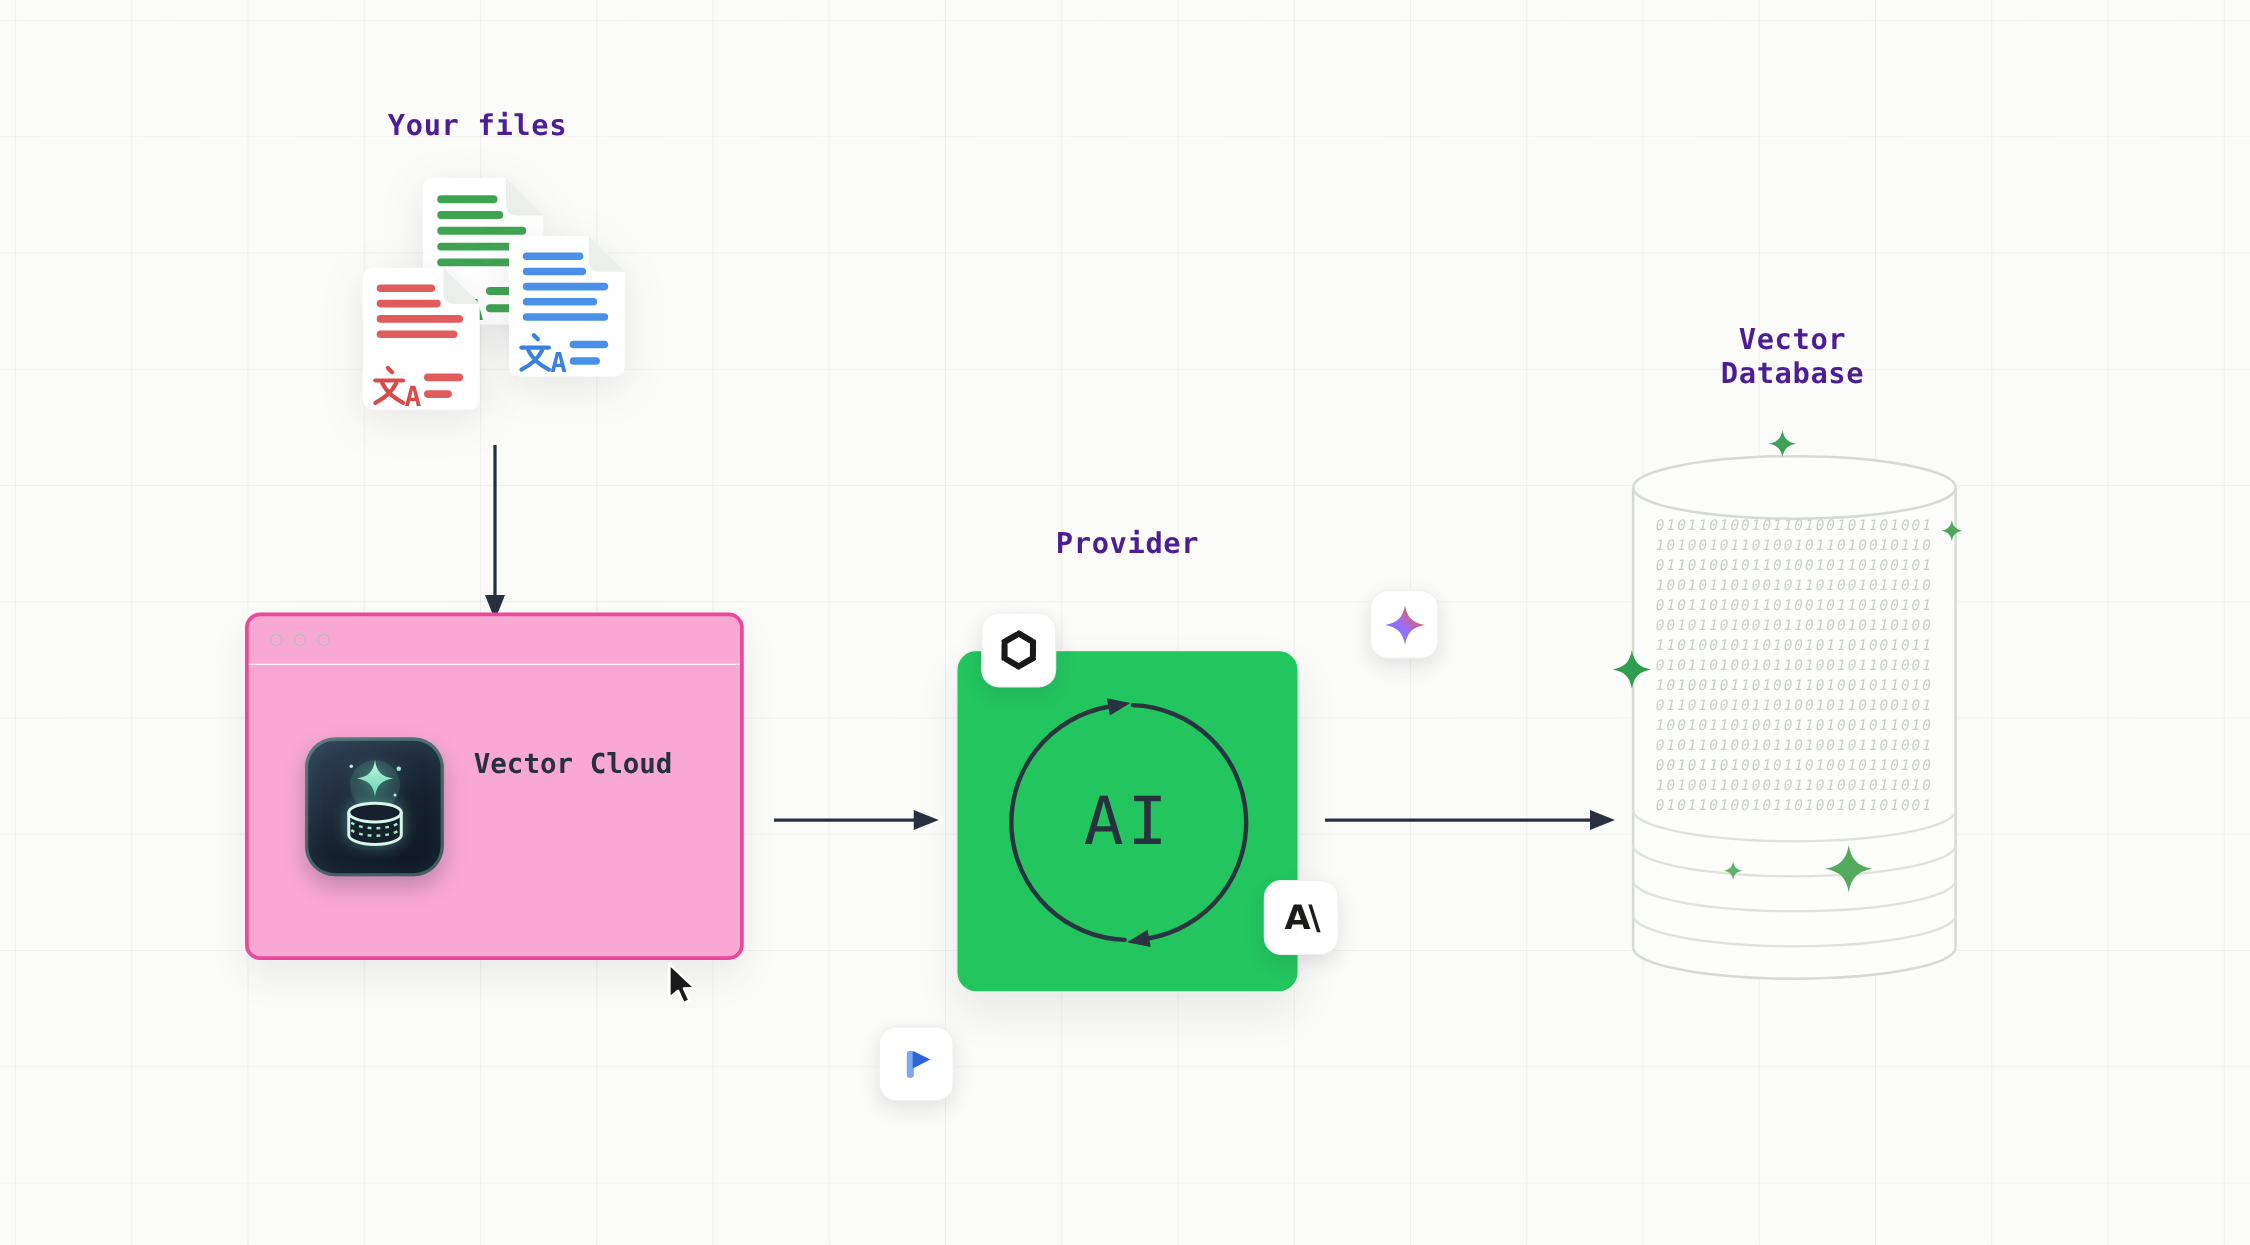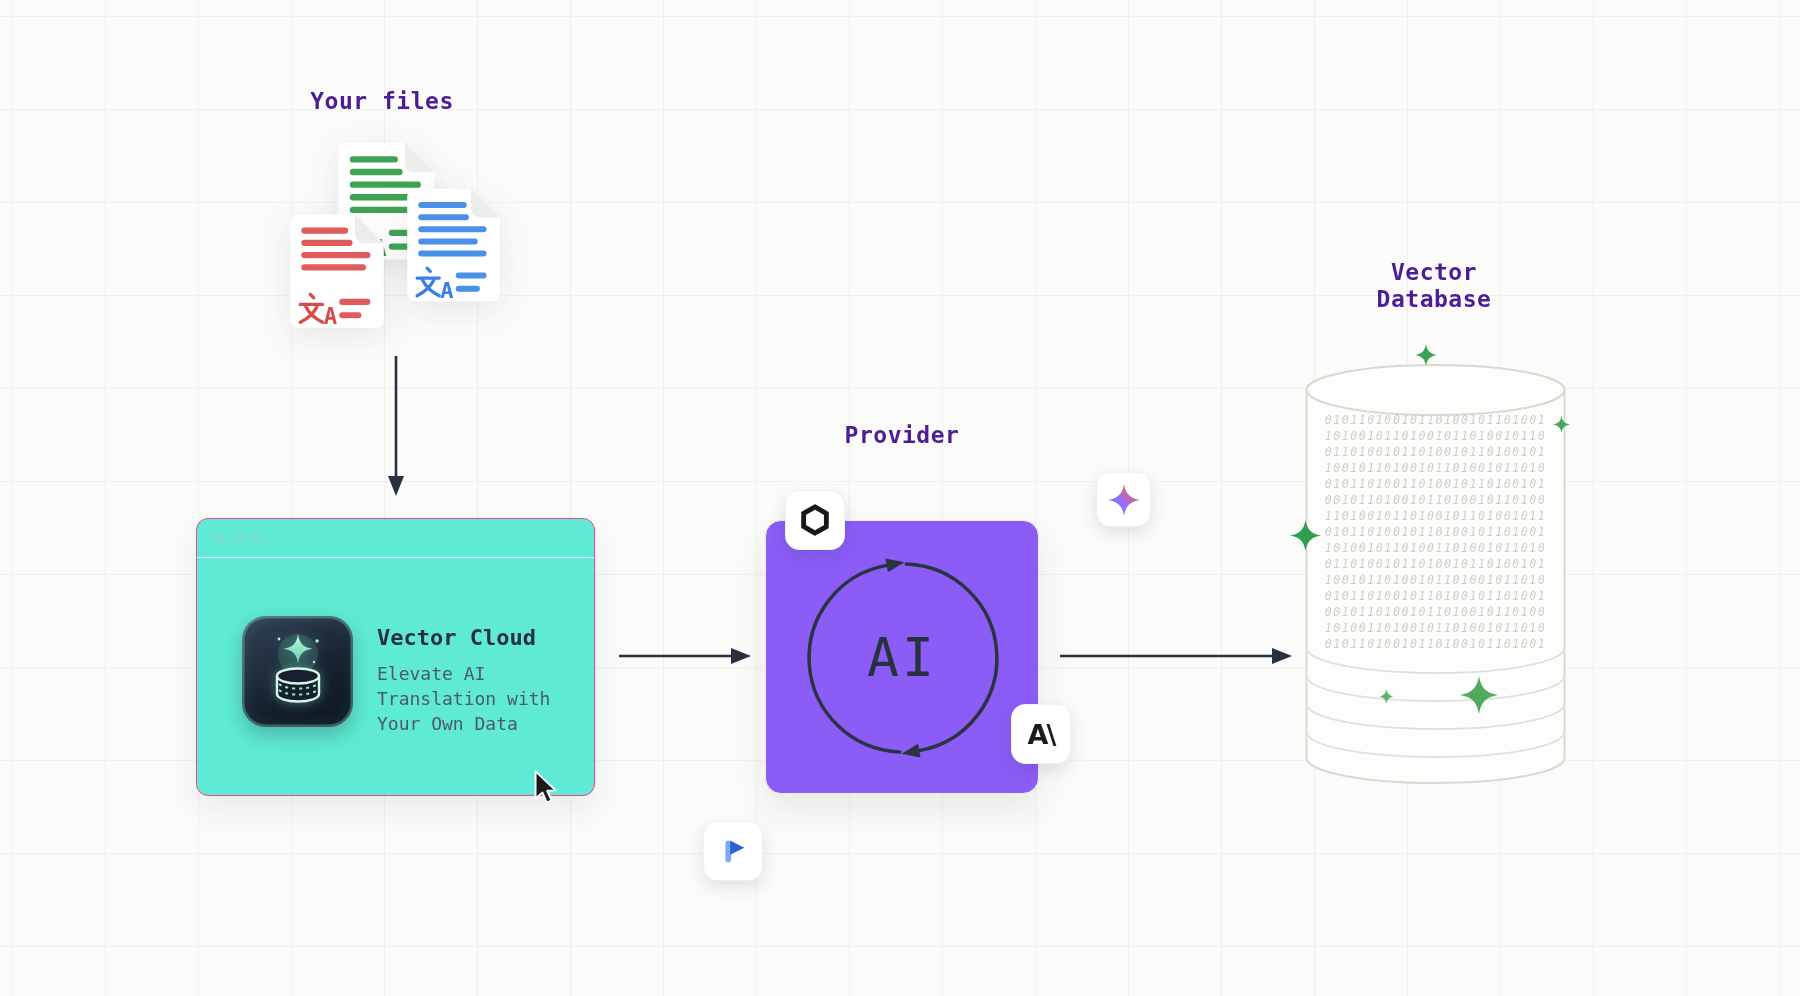--- a/index.html
+++ b/index.html
@@ -20,39 +20,39 @@
   .abs{ position:absolute; }
   .preline{ white-space:pre-line; }
   .diagram-label{
     font-size:23px; font-weight:bold; letter-spacing:0.5px; color:#4c1d95;
     text-align:center; transform:translateX(-50%);
   }
   
   .doc{ filter:drop-shadow(0 8px 16px rgba(45,55,70,0.10)); }
   
   .window-card{
-    left:196px; top:518px; width:399px; height:278px;
-    background:#5eead4; border:1px solid #ec4899; border-radius:12px;
+    left:196px; top:490px; width:399px; height:278px;
+    background:#f9a8d4; border:3px solid #ec4899; border-radius:12px;
     box-shadow:0 14px 30px rgba(45,55,70,0.08);
   }
   .window-bar{ position:absolute; left:0; top:0; right:0; height:39px;
     border-bottom:1px solid #eef0ec; display:flex; align-items:center; padding-left:17px; gap:9px; }
   .window-dot{ width:10px; height:10px; border-radius:50%; border:1.6px solid #b6bcb6; }
   .app-icon{
     position:absolute; left:45px; top:97px; width:111px; height:111px; border-radius:24px;
     background:linear-gradient(150deg,#33445a 0%,#16202e 60%,#0e1622 100%);
     box-shadow:inset 0 0 0 2.5px rgba(170,240,210,0.30), inset 0 0 18px rgba(110,230,190,0.12), 0 8px 18px rgba(20,30,45,0.25);
     display:flex; align-items:center; justify-content:center;
   }
   .vc-title{ position:absolute; left:180px; top:106px; font-size:22px; font-weight:bold; color:#26303e; }
   .vc-sub{ position:absolute; left:180px; top:142px; font-size:18px; line-height:25px; color:#4d5a6b; }
   
   .provider-card{
     left:765px; top:520px; width:274px; height:274px;
-    background:#8b5cf6; border:1px solid #eef0ec; border-radius:16px;
+    background:#22c55e; border:1px solid #eef0ec; border-radius:16px;
     box-shadow:0 16px 34px rgba(45,55,70,0.09);
   }
   .ai-text{ position:absolute; inset:0; display:flex; align-items:center; justify-content:center;
     font-size:53px; letter-spacing:3px; color:#28313f; font-weight:500; }
   .badge{
     background:#ffffff; border:1px solid #f0f1ee; border-radius:14px;
     box-shadow:0 6px 16px rgba(45,55,70,0.13);
     display:flex; align-items:center; justify-content:center;
   }
   .anthropic-glyph{ font-family:"DejaVu Sans","Liberation Sans",sans-serif; font-size:27px; font-weight:800; color:#1c1c1a; letter-spacing:-2px; }
@@ -171,23 +171,20 @@
           <ellipse cx="48" cy="52" rx="21" ry="7.5" fill="#16202c" stroke="#d9f6ea" stroke-width="2.4"></ellipse>
           <path d="M27 52 V70" stroke="#d9f6ea" stroke-width="2.4" fill="none"></path>
           <path d="M69 52 V70" stroke="#d9f6ea" stroke-width="2.4" fill="none"></path>
           <path d="M27 70 A21 7.5 0 0 0 69 70" stroke="#d9f6ea" stroke-width="2.4" fill="none"></path>
           <path d="M29 60 A21 7.5 0 0 0 67 60.5" stroke="#9fe5c8" stroke-width="2" fill="none" stroke-dasharray="3 4"></path>
           <path d="M29 66 A21 7.5 0 0 0 67 66.5" stroke="#9fe5c8" stroke-width="2" fill="none" stroke-dasharray="3 4"></path>
         </g>
       </svg>
     </div>
     <div class="vc-title">Vector Cloud</div>
-    <div class="vc-sub preline">Elevate AI
-Translation with
-Your Own Data</div>
   </div>
 
   <div class="abs" style="left:531px; top:770px; z-index:9;">
     <svg width="34" height="36" viewBox="0 0 24 26">
       <path d="M3 1 L3 20.5 L8 16.3 L11.2 23.5 L14.6 21.9 L11.4 15 L17.5 14.7 Z" fill="#1b1b1b" stroke="#ffffff" stroke-width="1.4" stroke-linejoin="round"></path>
     </svg>
   </div>
 
   <div class="abs" style="left:619px; top:644px;">
     <svg width="134" height="24" viewBox="0 0 134 24">

